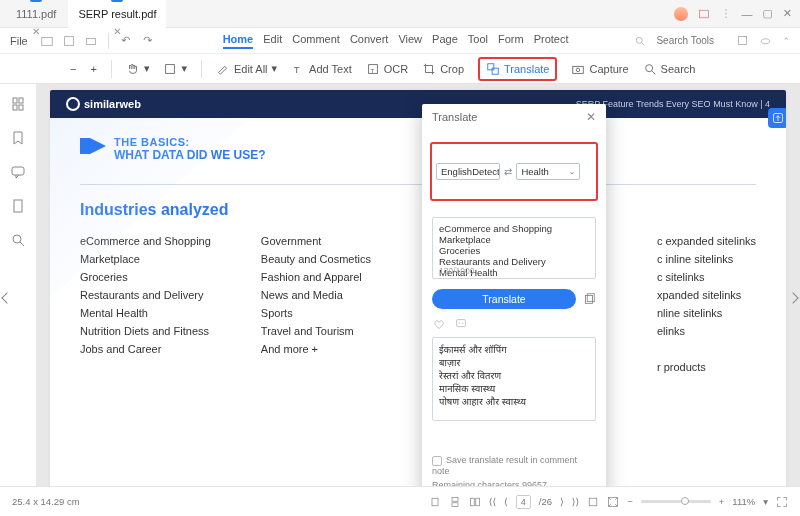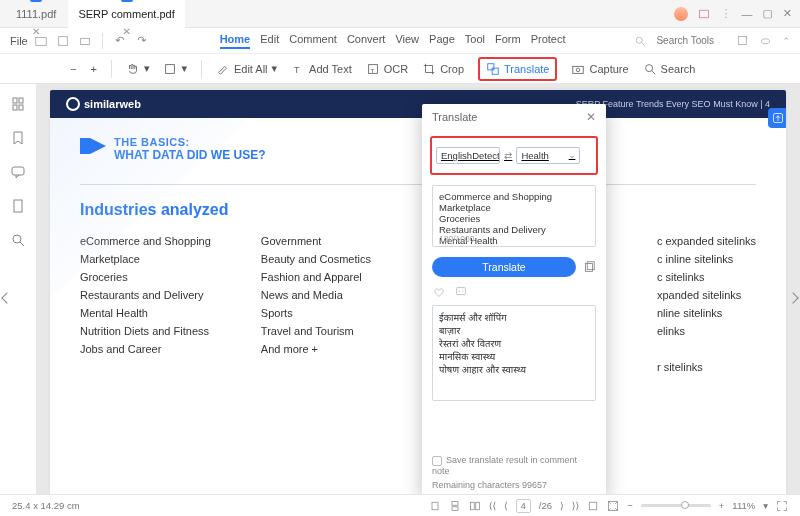--- a/index.html
+++ b/index.html
@@ -9,21 +9,21 @@
 .tabs { display: flex; gap: 2px; }
 .tab { display: flex; align-items: center; padding: 4px 10px; border-radius: 4px 4px 0 0; gap: 6px; font-size: 11px; color: #666; flex-direction: column; }
 .tab.active { background: #fff; color: #222; }
 .tab .close { color: #999; font-size: 10px; }
 .newtab { padding: 2px 6px; color: #888; font-size: 14px; cursor: pointer; }
 .win-right { margin-left: auto; display: flex; align-items: center; gap: 10px; padding-right: 8px; }
 .win-right svg { width: 12px; height: 12px; }
 .avatar { width: 14px; height: 14px; border-radius: 50%; background: linear-gradient(#ffc09f, #ff8a65); }
 
 .menubar { height: 26px; background: #fff; display: flex; align-items: center; padding: 0 10px; gap: 4px; font-size: 11px; color: #555; border-bottom: 1px solid #eee; }
-.menubar .file { }
+.menubar .file { margin-right: 6px; }
 .menubar .icon-sm { width: 14px; height: 14px; color: #888; margin: 0 2px; display: inline-flex; align-items: center; justify-content: center; }
 .menubar .sep { width: 1px; height: 16px; background: #e0e0e0; margin: 0 4px; }
 .menubar-center { display: flex; gap: 10px; margin: 0 auto; }
 .menubar-center .mitem { color: #555; padding-bottom: 2px; }
 .menubar-center .mitem.active { color: #2c7af3; border-bottom: 2px solid #2c7af3; font-weight: 600; }
 .menubar-right { display: flex; align-items: center; gap: 10px; color: #aaa; }
 .menubar-right input { border: none; outline: none; font-size: 10px; color: #aaa; width: 70px; }
 
 .toolbar { height: 30px; background: #fff; display: flex; align-items: center; padding: 0 70px; gap: 14px; font-size: 11px; color: #555; border-bottom: 1px solid #e5e5e5; }
 .toolbar .tbtn { display: flex; align-items: center; gap: 4px; }
@@ -49,40 +49,40 @@
 .bg-triangle { position: absolute; left: 0; top: 0; width: 200px; height: 180px; background: linear-gradient(135deg, rgba(200,220,250,0.25) 0%, rgba(200,220,250,0) 70%); clip-path: polygon(0 0, 100% 0, 0 100%); pointer-events: none; }
 .hr { border: none; border-top: 1px solid #d0dae8; margin: 22px 0 16px; }
 .section-h { color: #2c7af3; font-size: 16px; font-weight: 700; margin-bottom: 16px; }
 .cols { display: flex; gap: 50px; }
 .col { display: flex; flex-direction: column; gap: 6px; font-size: 11px; color: #333; }
 .col2right { margin-left: auto; font-size: 11px; color: #333; gap: 6px; display: flex; flex-direction: column; }
 
 .translate-panel { position: absolute; left: 422px; top: 20px; width: 184px; height: 394px; background: #fff; box-shadow: 0 4px 20px rgba(0,0,0,0.25); border-radius: 2px; display: flex; flex-direction: column; }
 .tp-header { display: flex; align-items: center; padding: 6px 10px; font-size: 11px; color: #666; }
 .tp-header .x { margin-left: auto; color: #888; font-size: 12px; cursor: pointer; }
-.tp-langs { margin: 6px 8px; padding: 9px 4px; border: 2px solid #e83a3a; border-radius: 3px; display: flex; align-items: center; gap: 4px; text-decoration: underline; }
+.tp-langs { margin: 12px 8px; padding: 19px 4px; border: 2px solid #e83a3a; border-radius: 3px; display: flex; align-items: center; gap: 4px; }
 .lang-sel { border: 1px solid #b8c4d6; border-radius: 2px; padding: 2px 4px; font-size: 9.5px; color: #333; display: flex; align-items: center; gap: 2px; width: 64px; overflow: hidden; white-space: nowrap; }
 .lang-sel .chev { margin-left: auto; font-size: 8px; color: #888; }
 .swap { font-size: 10px; color: #888; }
 .tp-box { margin: 4px 10px; border: 1px solid #d0d8e2; border-radius: 2px; padding: 5px 6px; font-size: 9.5px; color: #333; height: 62px; overflow: hidden; position: relative; }
 .tp-box .counter { position: absolute; bottom: 2px; left: 6px; color: #aaa; font-size: 8.5px; }
 .tp-btn-row { display: flex; align-items: center; margin: 6px 10px; gap: 6px; }
 .tp-btn { flex: 1; background: #2c7af3; color: #fff; text-align: center; border-radius: 10px; padding: 4px 0; font-size: 10.5px; }
 .copy-ic { width: 14px; height: 14px; color: #888; }
 .tp-icons { margin: 2px 10px; display: flex; gap: 8px; color: #bbb; }
 .tp-icons svg { width: 14px; height: 14px; }
-.tp-box.out { height: 96px; }
+.tp-box.out { height: 84px; }
 .tp-footer { margin-top: auto; padding: 6px 10px 8px; font-size: 9px; color: #888; }
 .chk { width: 10px; height: 10px; border: 1px solid #bbb; display: inline-block; border-radius: 2px; margin-right: 4px; vertical-align: middle; }
 
 .nav-arrow { position: absolute; top: 50%; width: 8px; height: 8px; border-top: 1.5px solid #888; border-right: 1.5px solid #888; }
 .nav-arrow.left { left: 3px; transform: rotate(-135deg); }
 .nav-arrow.right { right: 3px; transform: rotate(45deg); }
 
-.statusbar { position: absolute; bottom: 0; left: 0; right: 0; height: 22px; background: #fff; display: flex; align-items: center; padding: 0 12px; font-size: 9.5px; color: #777; gap: 8px; border-top: 1px solid #e5e5e5; }
+.statusbar { position: absolute; bottom: 0; left: 0; right: 0; height: 30px; background: #fff; display: flex; align-items: center; padding: 0 12px; font-size: 9.5px; color: #777; gap: 8px; border-top: 1px solid #e5e5e5; }
 .statusbar .sb-right { margin-left: auto; display: flex; align-items: center; gap: 8px; }
 .pagebox { border: 1px solid #ccc; padding: 1px 4px; border-radius: 2px; font-size: 9px; }
 .zoom-track { width: 70px; height: 3px; background: #ddd; border-radius: 2px; position: relative; }
 .zoom-thumb { position: absolute; left: 40px; top: -3px; width: 8px; height: 8px; background: #fff; border: 1px solid #aaa; border-radius: 50%; }
 
 .float-btn { position: absolute; top: 18px; right: -2px; width: 20px; height: 20px; background: #2c7af3; border-radius: 4px; display: flex; align-items: center; justify-content: center; color: #fff; }
 </style>
 </head>
 <body>
 
@@ -94,21 +94,21 @@
           <rect x="3" y="3" width="6" height="6" fill="#fff"></rect>
         </svg>
       <span>1111.pdf</span>
       <span class="close">✕</span>
     </div>
     <div class="tab active">
       <svg width="12" height="12" viewBox="0 0 12 12">
           <rect width="12" height="12" rx="2" fill="#2c7af3"></rect>
           <rect x="3" y="3" width="6" height="6" fill="#fff"></rect>
         </svg>
-      <span>SERP comment.pdf</span>
+      <span>SERP result.pdf</span>
       <span class="close">✕</span>
     </div>
     <div class="newtab">+</div>
   </div>
   <div class="win-right">
     <div class="avatar"></div>
     <svg viewBox="0 0 16 16">
         <rect x="2" y="3" width="12" height="10" stroke="#d77" fill="none"></rect>
       </svg>
     <span style="color:#aaa">⋮</span>
@@ -296,21 +296,21 @@
           <span>And more +</span>
         </div>
         <div class="col2right">
           <span>c expanded sitelinks</span>
           <span>c inline sitelinks</span>
           <span>c sitelinks</span>
           <span>xpanded sitelinks</span>
           <span>nline sitelinks</span>
           <span>elinks</span>
           <br>
-          <span>r sitelinks</span>
+          <span>r products</span>
         </div>
       </div>
     </div>
   </div>
 
   <div class="translate-panel">
     <div class="tp-header">
       <span>Translate</span>
       <span class="x">✕</span>
     </div>

